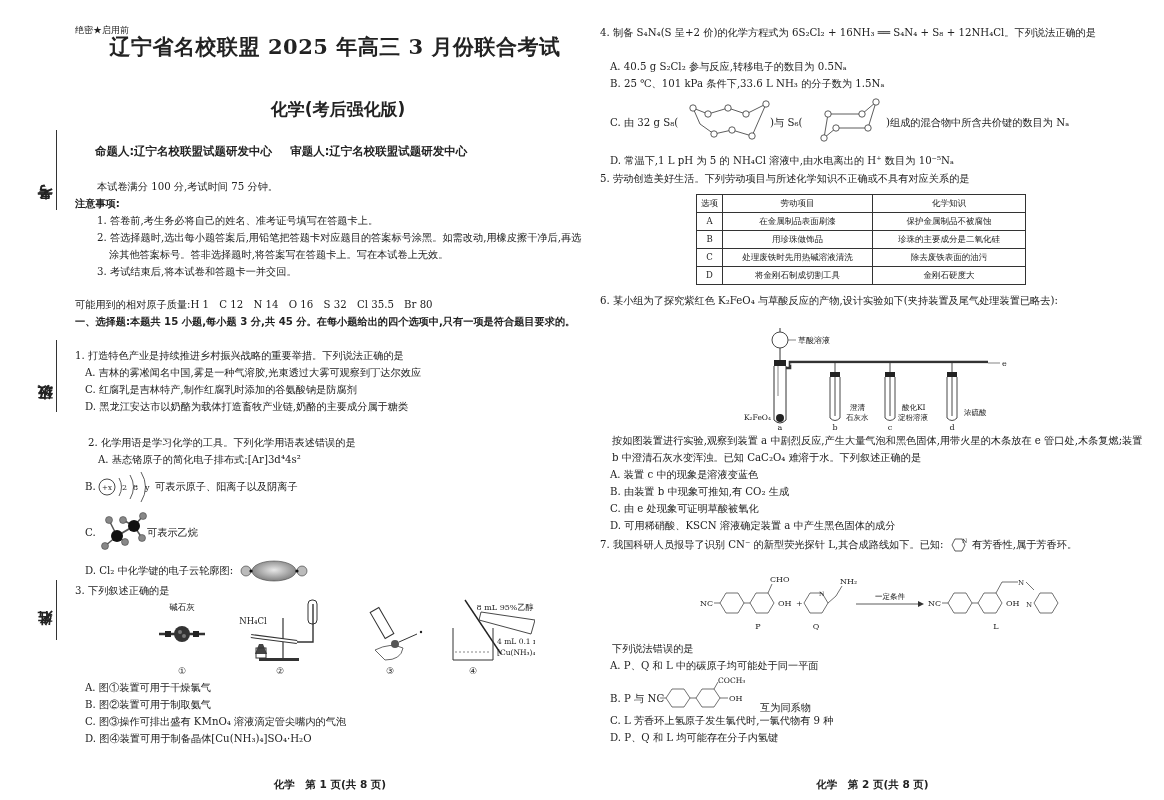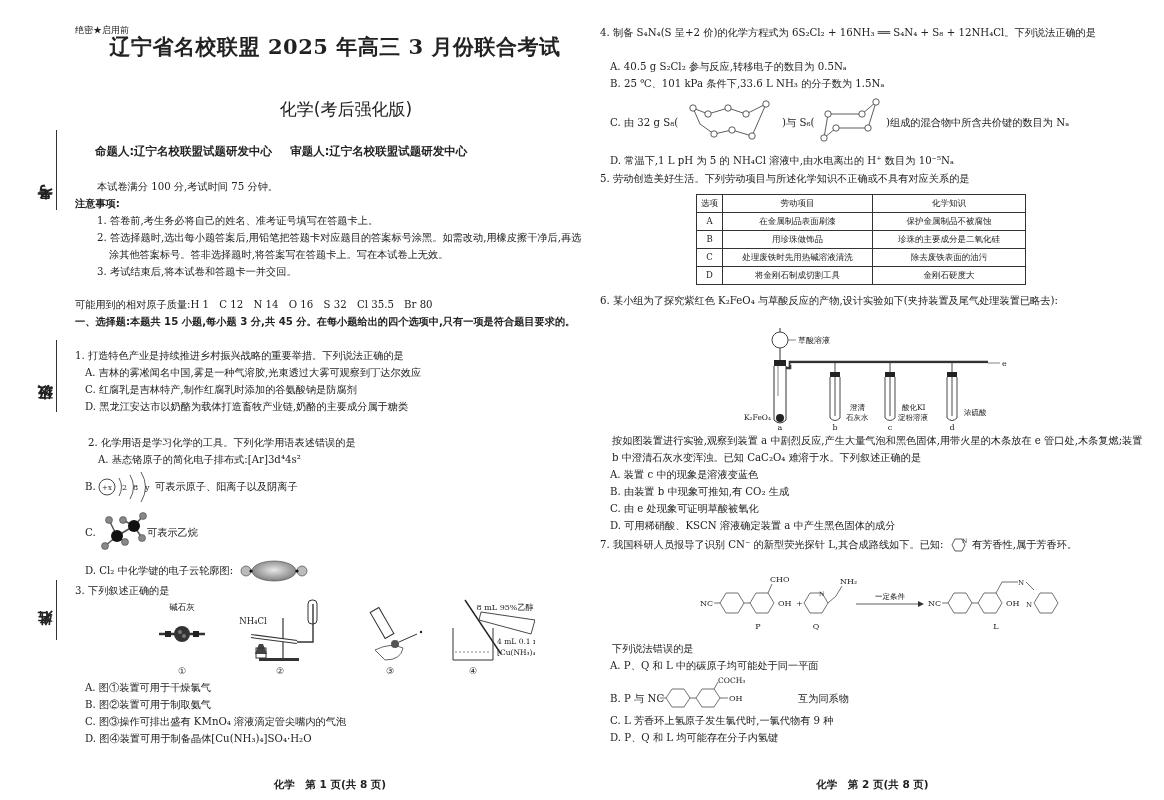--- a/index.html
+++ b/index.html
@@ -11,21 +11,21 @@
   .margin-field { position: absolute; left: 36px; width: 30px; }
   .margin-field .lbl { position: absolute; left: 0; writing-mode: vertical-rl; transform: rotate(180deg); font-family: "DejaVu Sans", sans-serif; font-weight: bold; font-size: 15px; color: #222; }
   .margin-field .line { position: absolute; left: 20px; width: 1px; background: #333; }
 
   .page { position: absolute; top: 0; height: 588px; font-size: 10.2px; line-height: 17px; }
   .page1 { left: 75px; width: 510px; }
   .page2 { left: 600px; width: 545px; }
 
   .secret { position: absolute; top: 22px; left: 0; font-size: 9px; }
   .title { position: absolute; top: 38px; left: 20px; width: 480px; text-align: center; font-weight: bold; font-size: 21px; letter-spacing: 0.5px; font-family: "DejaVu Serif", serif; }
-  .subtitle { position: absolute; top: 101px; left: 16px; width: 510px; text-align: center; font-weight: normal; font-size: 17px; font-family: "DejaVu Sans", sans-serif; }
+  .subtitle { position: absolute; top: 101px; left: 8px; width: 510px; text-align: center; font-weight: bold; font-size: 17px; font-family: "DejaVu Sans", sans-serif; }
   .authors { position: absolute; top: 143px; left: 20px; font-weight: bold; font-size: 11.5px; font-family: "DejaVu Sans", sans-serif; }
   .authors span { margin-right: 14px; }
 
   .block { position: absolute; left: 0; width: 100%; }
   .indent1 { padding-left: 22px; }
   .hang { padding-left: 34px; text-indent: -12px; }
   .bold { font-weight: bold; font-family: "DejaVu Sans", sans-serif; }
   .opt { padding-left: 10px; }
   .opt-hang { padding-left: 20px; text-indent: -10px; }
 
@@ -215,21 +215,21 @@
         <circle cx="5" cy="10" r="3.2"></circle>
           <circle cx="20" cy="16" r="3.2"></circle>
           <circle cx="40" cy="10" r="3.2"></circle>
           <circle cx="58" cy="16" r="3.2"></circle>
         <circle cx="78" cy="6" r="3.2"></circle>
           <circle cx="64" cy="38" r="3.2"></circle>
           <circle cx="44" cy="32" r="3.2"></circle>
           <circle cx="26" cy="36" r="3.2"></circle>
       </g>
     </svg>
-    <span style="position:absolute;left:172px;top:16px;">)与 S₆(</span>
+    <span style="position:absolute;left:160px;top:16px;">)与 S₆(</span>
     <svg width="70" height="46" style="position:absolute;left:206px;top:0;">
       <polyline points="12,16 46,16 60,4 52,30 20,30 8,40 12,16" fill="none" stroke="#333" stroke-width="0.8"></polyline>
       <g fill="#fff" stroke="#333" stroke-width="0.8">
         <circle cx="12" cy="16" r="3.2"></circle>
           <circle cx="46" cy="16" r="3.2"></circle>
           <circle cx="60" cy="4" r="3.2"></circle>
         <circle cx="52" cy="30" r="3.2"></circle>
           <circle cx="20" cy="30" r="3.2"></circle>
           <circle cx="8" cy="40" r="3.2"></circle>
       </g>
@@ -383,21 +383,21 @@
     <svg width="90" height="34" style="position:absolute;left:50px;top:0;">
       <line x1="0" y1="22" x2="6" y2="22" stroke="#333" stroke-width="0.7"></line>
       <polygon points="6,22 12,13 24,13 30,22 24,31 12,31" fill="none" stroke="#333" stroke-width="0.7"></polygon>
       <line x1="30" y1="22" x2="36" y2="22" stroke="#333" stroke-width="0.7"></line>
       <polygon points="36,22 42,13 54,13 60,22 54,31 42,31" fill="none" stroke="#333" stroke-width="0.7"></polygon>
       <line x1="54" y1="13" x2="58" y2="6" stroke="#333" stroke-width="0.7"></line>
       <line x1="60" y1="22" x2="68" y2="22" stroke="#333" stroke-width="0.7"></line>
       <text x="58" y="7" font-size="7.5" fill="#222" font-family="DejaVu Serif, serif">COCH₃</text>
       <text x="69" y="25" font-size="8" fill="#222" font-family="DejaVu Serif, serif">OH</text>
     </svg>
-    <span style="position:absolute;left:150px;top:14px;margin-left:38px;">互为同系物</span>
+    <span style="position:absolute;left:150px;top:23px;">互为同系物</span>
   </div>
 
   <div class="block" style="top:712px;">
     <div class="opt">C. L 芳香环上氢原子发生氯代时,一氯代物有 9 种</div>
     <div class="opt">D. P、Q 和 L 均可能存在分子内氢键</div>
   </div>
 
   <div class="footer">化学　第 2 页(共 8 页)</div>
 </div>
 

